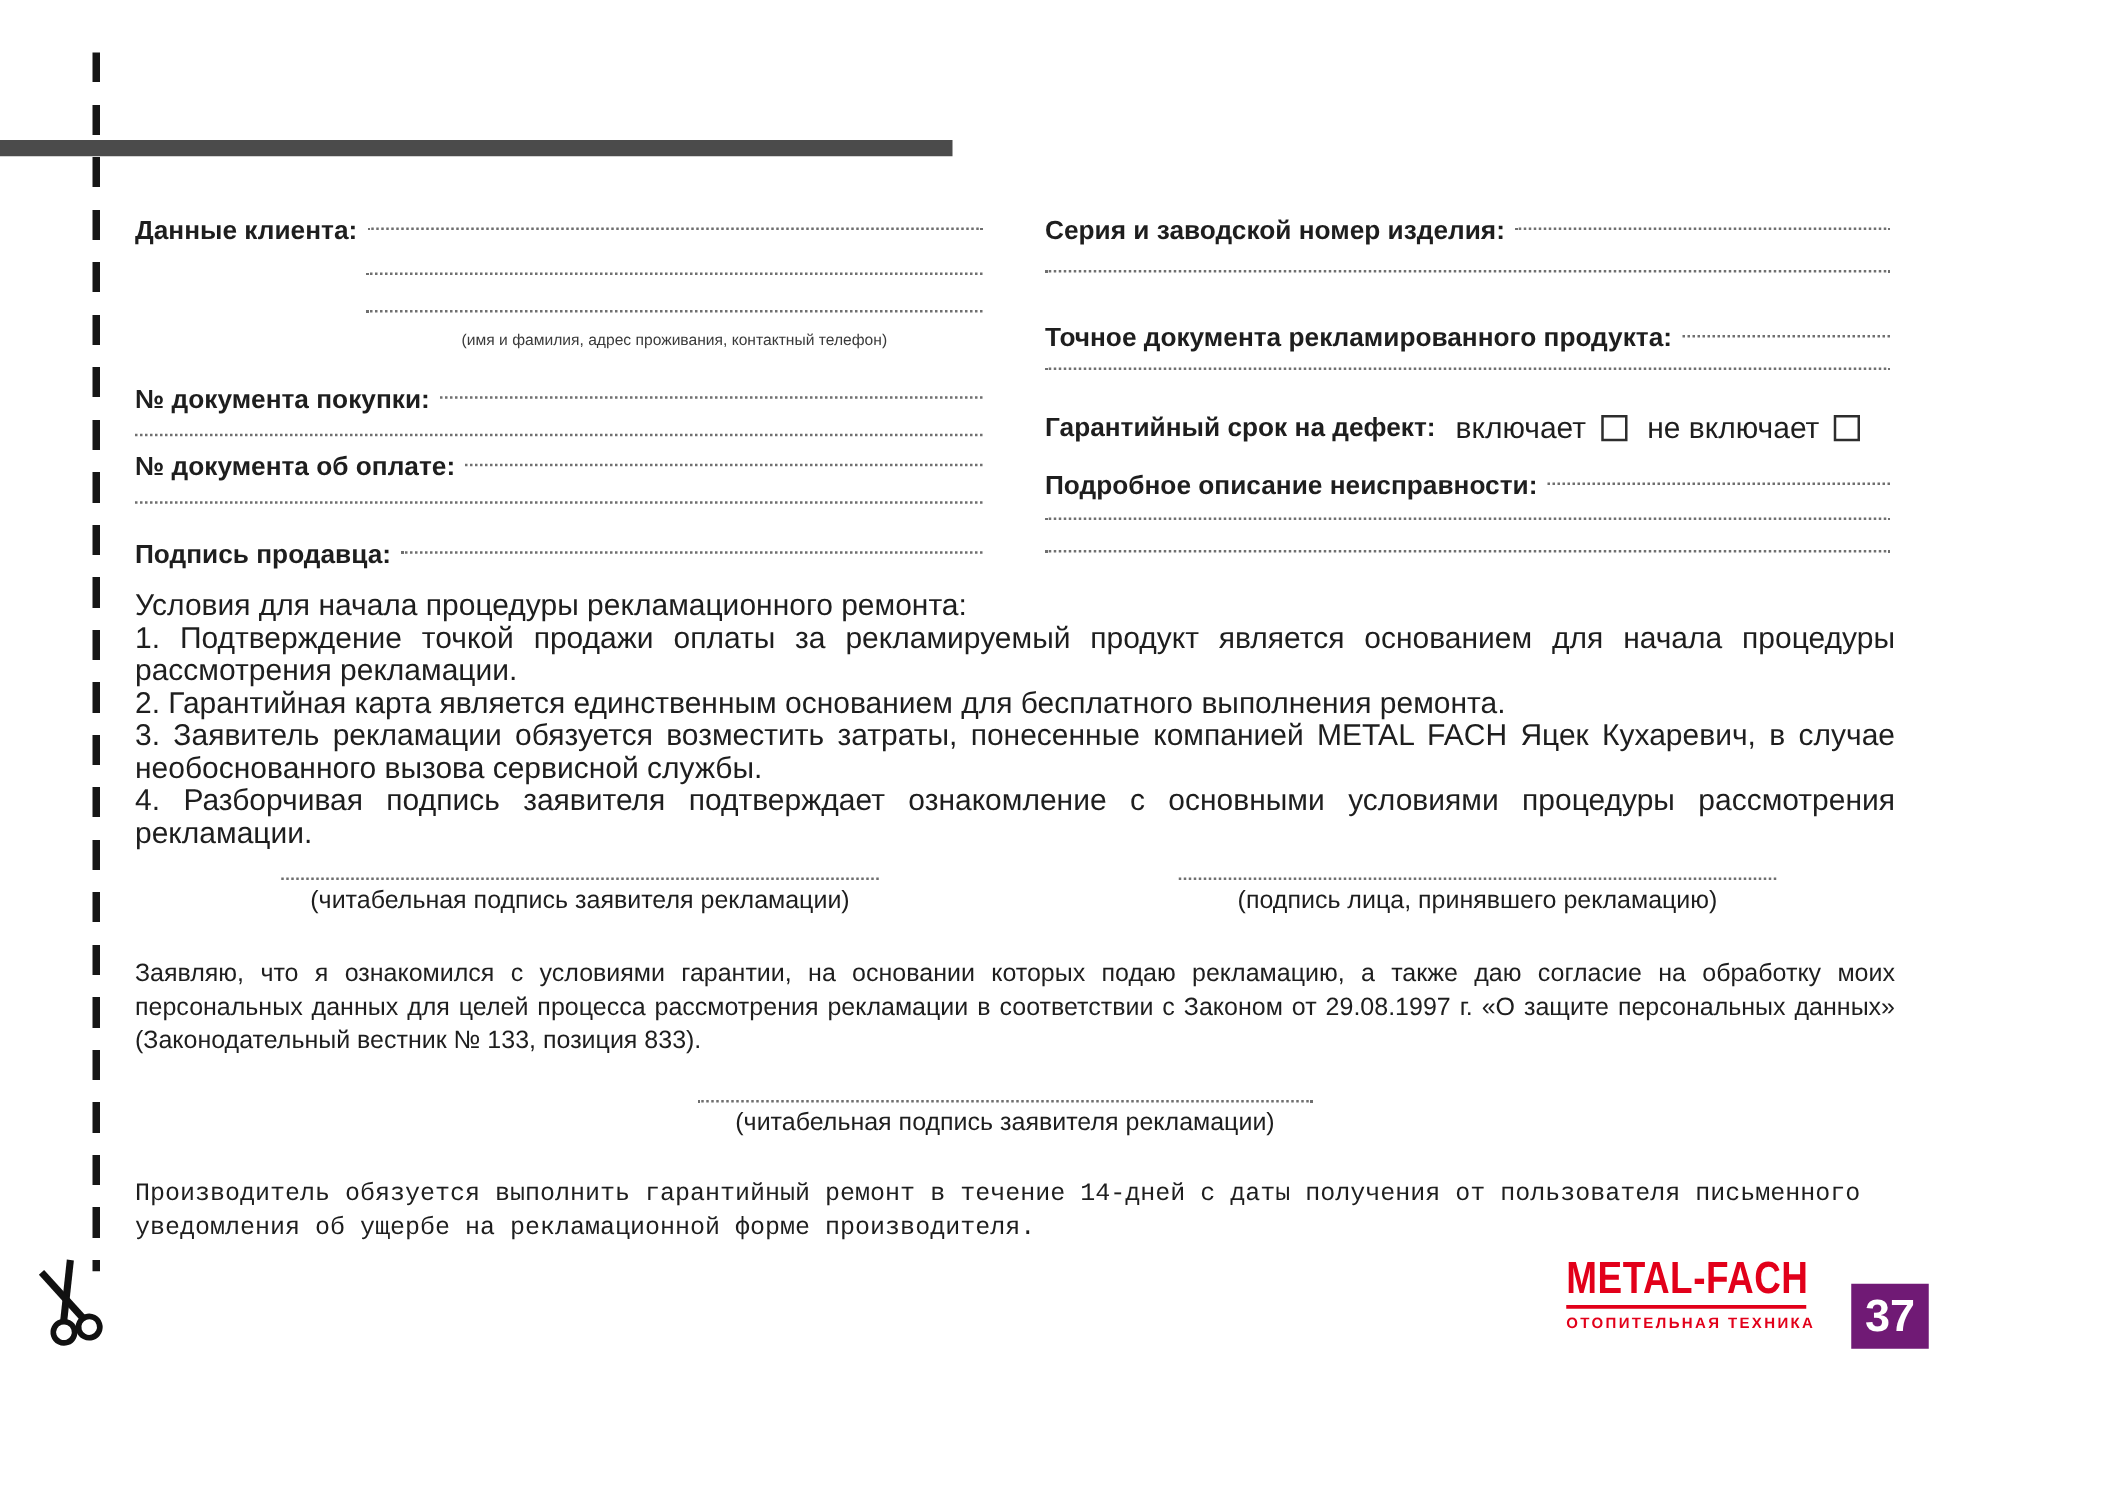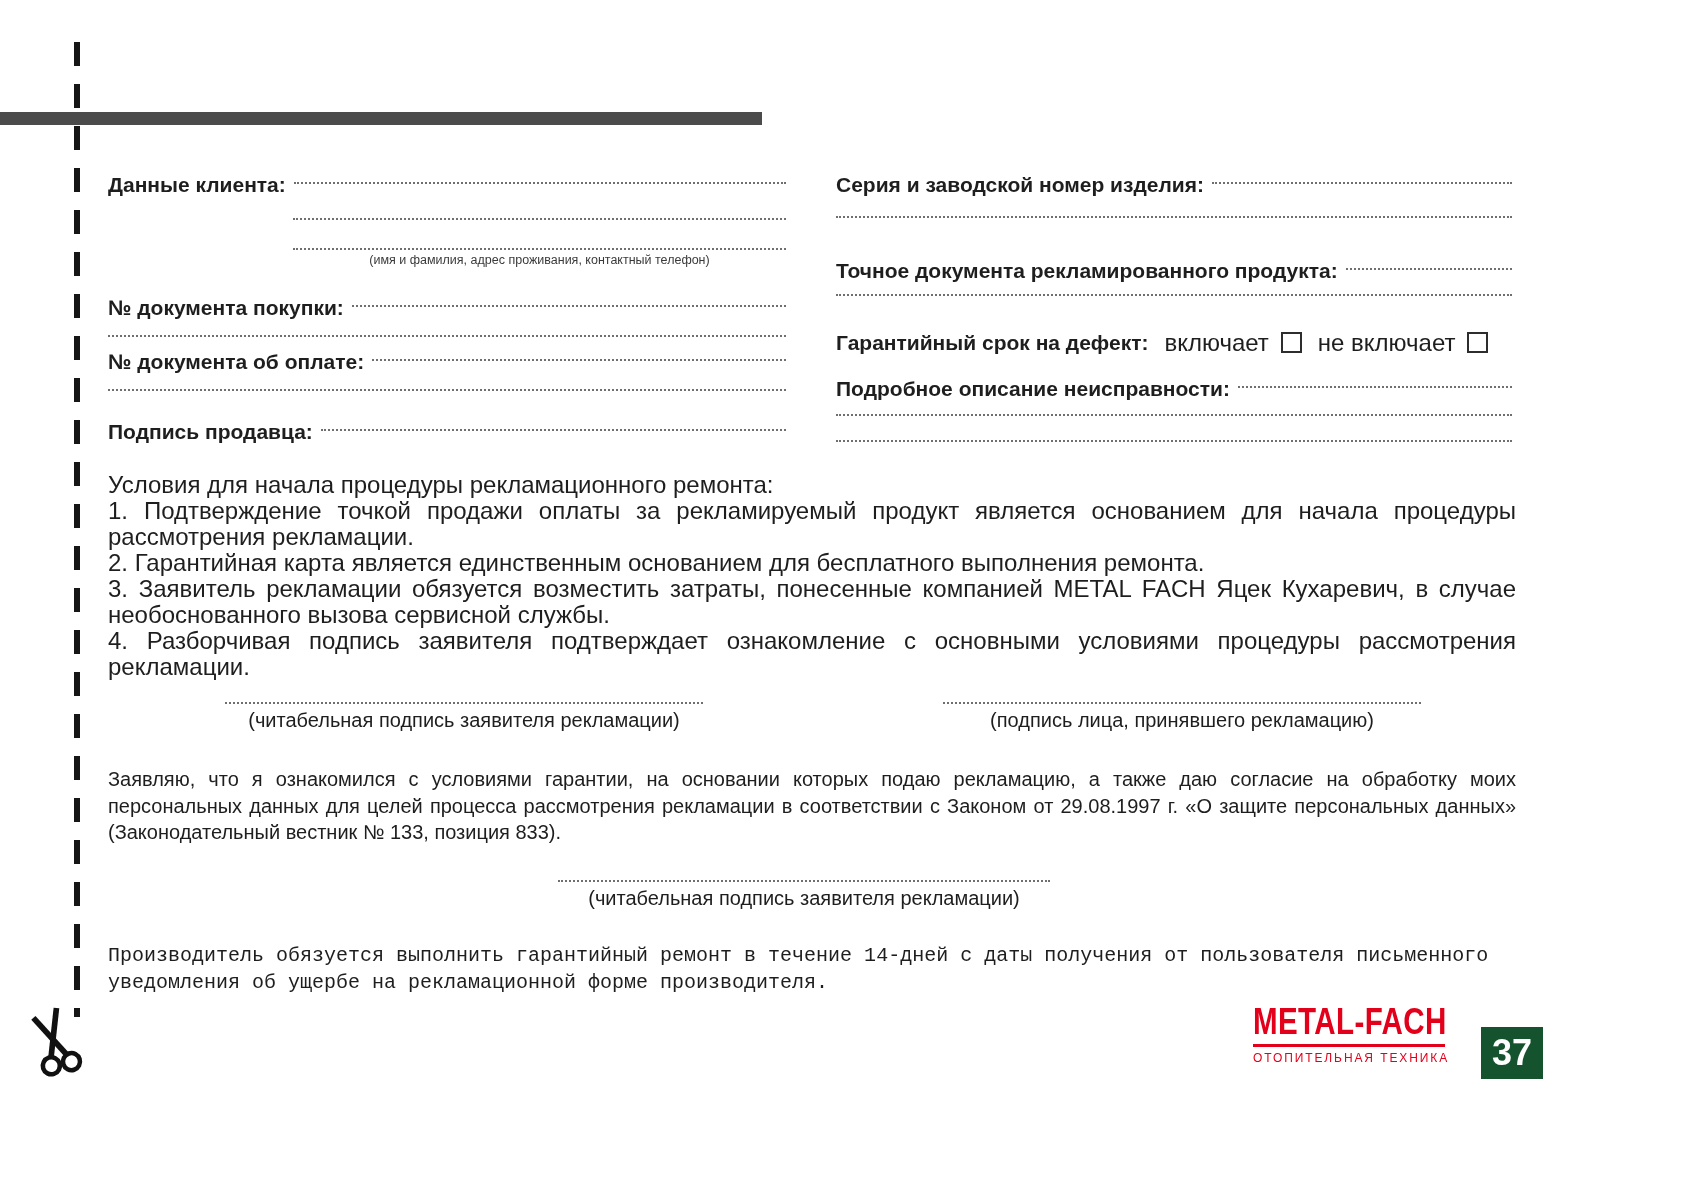--- a/index.html
+++ b/index.html
@@ -21,21 +21,21 @@
   .titlebar { position:absolute; left:0; top:112px; width:762px; height:13px; background:#4b4b4b; }
 
   
   .lcol { position:absolute; left:108px; top:170px; width:678px; }
   .rcol { position:absolute; left:836px; top:170px; width:676px; }
   .frow { display:flex; align-items:center; height:30px; }
   .flabel { font-size:21px; font-weight:700; white-space:nowrap; }
   .dots { flex:1; border-bottom:2px dotted #6f6f6f; margin:0 0 4px 8px; }
   .fill-line { height:0; border-bottom:2px dotted #6f6f6f; }
   .indent { margin-left:185px; }
-  .small-caption { margin-left:185px; text-align:center; font-size:12.5px; color:#3a3a3a; margin-top:3px; }
+  .small-caption { margin-left:185px; text-align:center; font-size:12.5px; color:#3a3a3a; margin-top:15px; }
 
   .warranty { margin-top:32px; }
   .wopt { font-size:24px; margin-left:16px; }
   .checkbox {
     display:inline-block; width:17px; height:17px; border:2px solid #2d2d2d;
     margin-left:12px; margin-bottom:2px; background:#fff;
   }
 
   
   .conditions { position:absolute; left:108px; top:472px; width:1408px; font-size:24px; line-height:26px; }
@@ -48,21 +48,21 @@
 
   
   .brand { position:absolute; left:1253px; top:1002px; display:flex; align-items:flex-start; gap:36px; }
   .logo-wrap { width:192px; }
   .logo-text {
     font-size:36px; font-weight:900; white-space:nowrap; letter-spacing:0.5px;
     transform:scaleX(0.82); transform-origin:left top; line-height:1.1;
   }
   .logo-rule { height:3px; margin-top:2px; width:192px; }
   .logo-tagline {
-    font-size:12px; font-weight:400; letter-spacing:1.9px; white-space:nowrap; margin-top:4px;
+    font-size:12px; font-weight:700; letter-spacing:1.9px; white-space:nowrap; margin-top:4px;
   }
   .page-badge {
     width:62px; height:52px; margin-top:6px; display:flex; align-items:center; justify-content:center;
     color:#ffffff; font-size:36px; font-weight:900;
   }
 </style>
 </head>
 <body>
 
 <div class="page">
@@ -161,16 +161,16 @@
   </div>
 
   <div class="manufacturer">Производитель обязуется выполнить гарантийный ремонт в течение 14-дней с даты получения от пользователя письменного уведомления об ущербе на рекламационной форме  производителя.</div>
 
   <div class="brand">
     <div class="logo-wrap">
       <div class="logo-text" style="color: rgb(226, 0, 26);">METAL-FACH</div>
       <div class="logo-rule" style="background: rgb(226, 0, 26);"></div>
       <div class="logo-tagline" style="color: rgb(226, 0, 26);">ОТОПИТЕЛЬНАЯ ТЕХНИКА</div>
     </div>
-    <div class="page-badge" style="background: #14532d; margin-top: 25px;">37</div>
+    <div class="page-badge" style="background: #701a75; margin-top: 25px;">37</div>
   </div>
 
 </div>
 
 </body></html>

